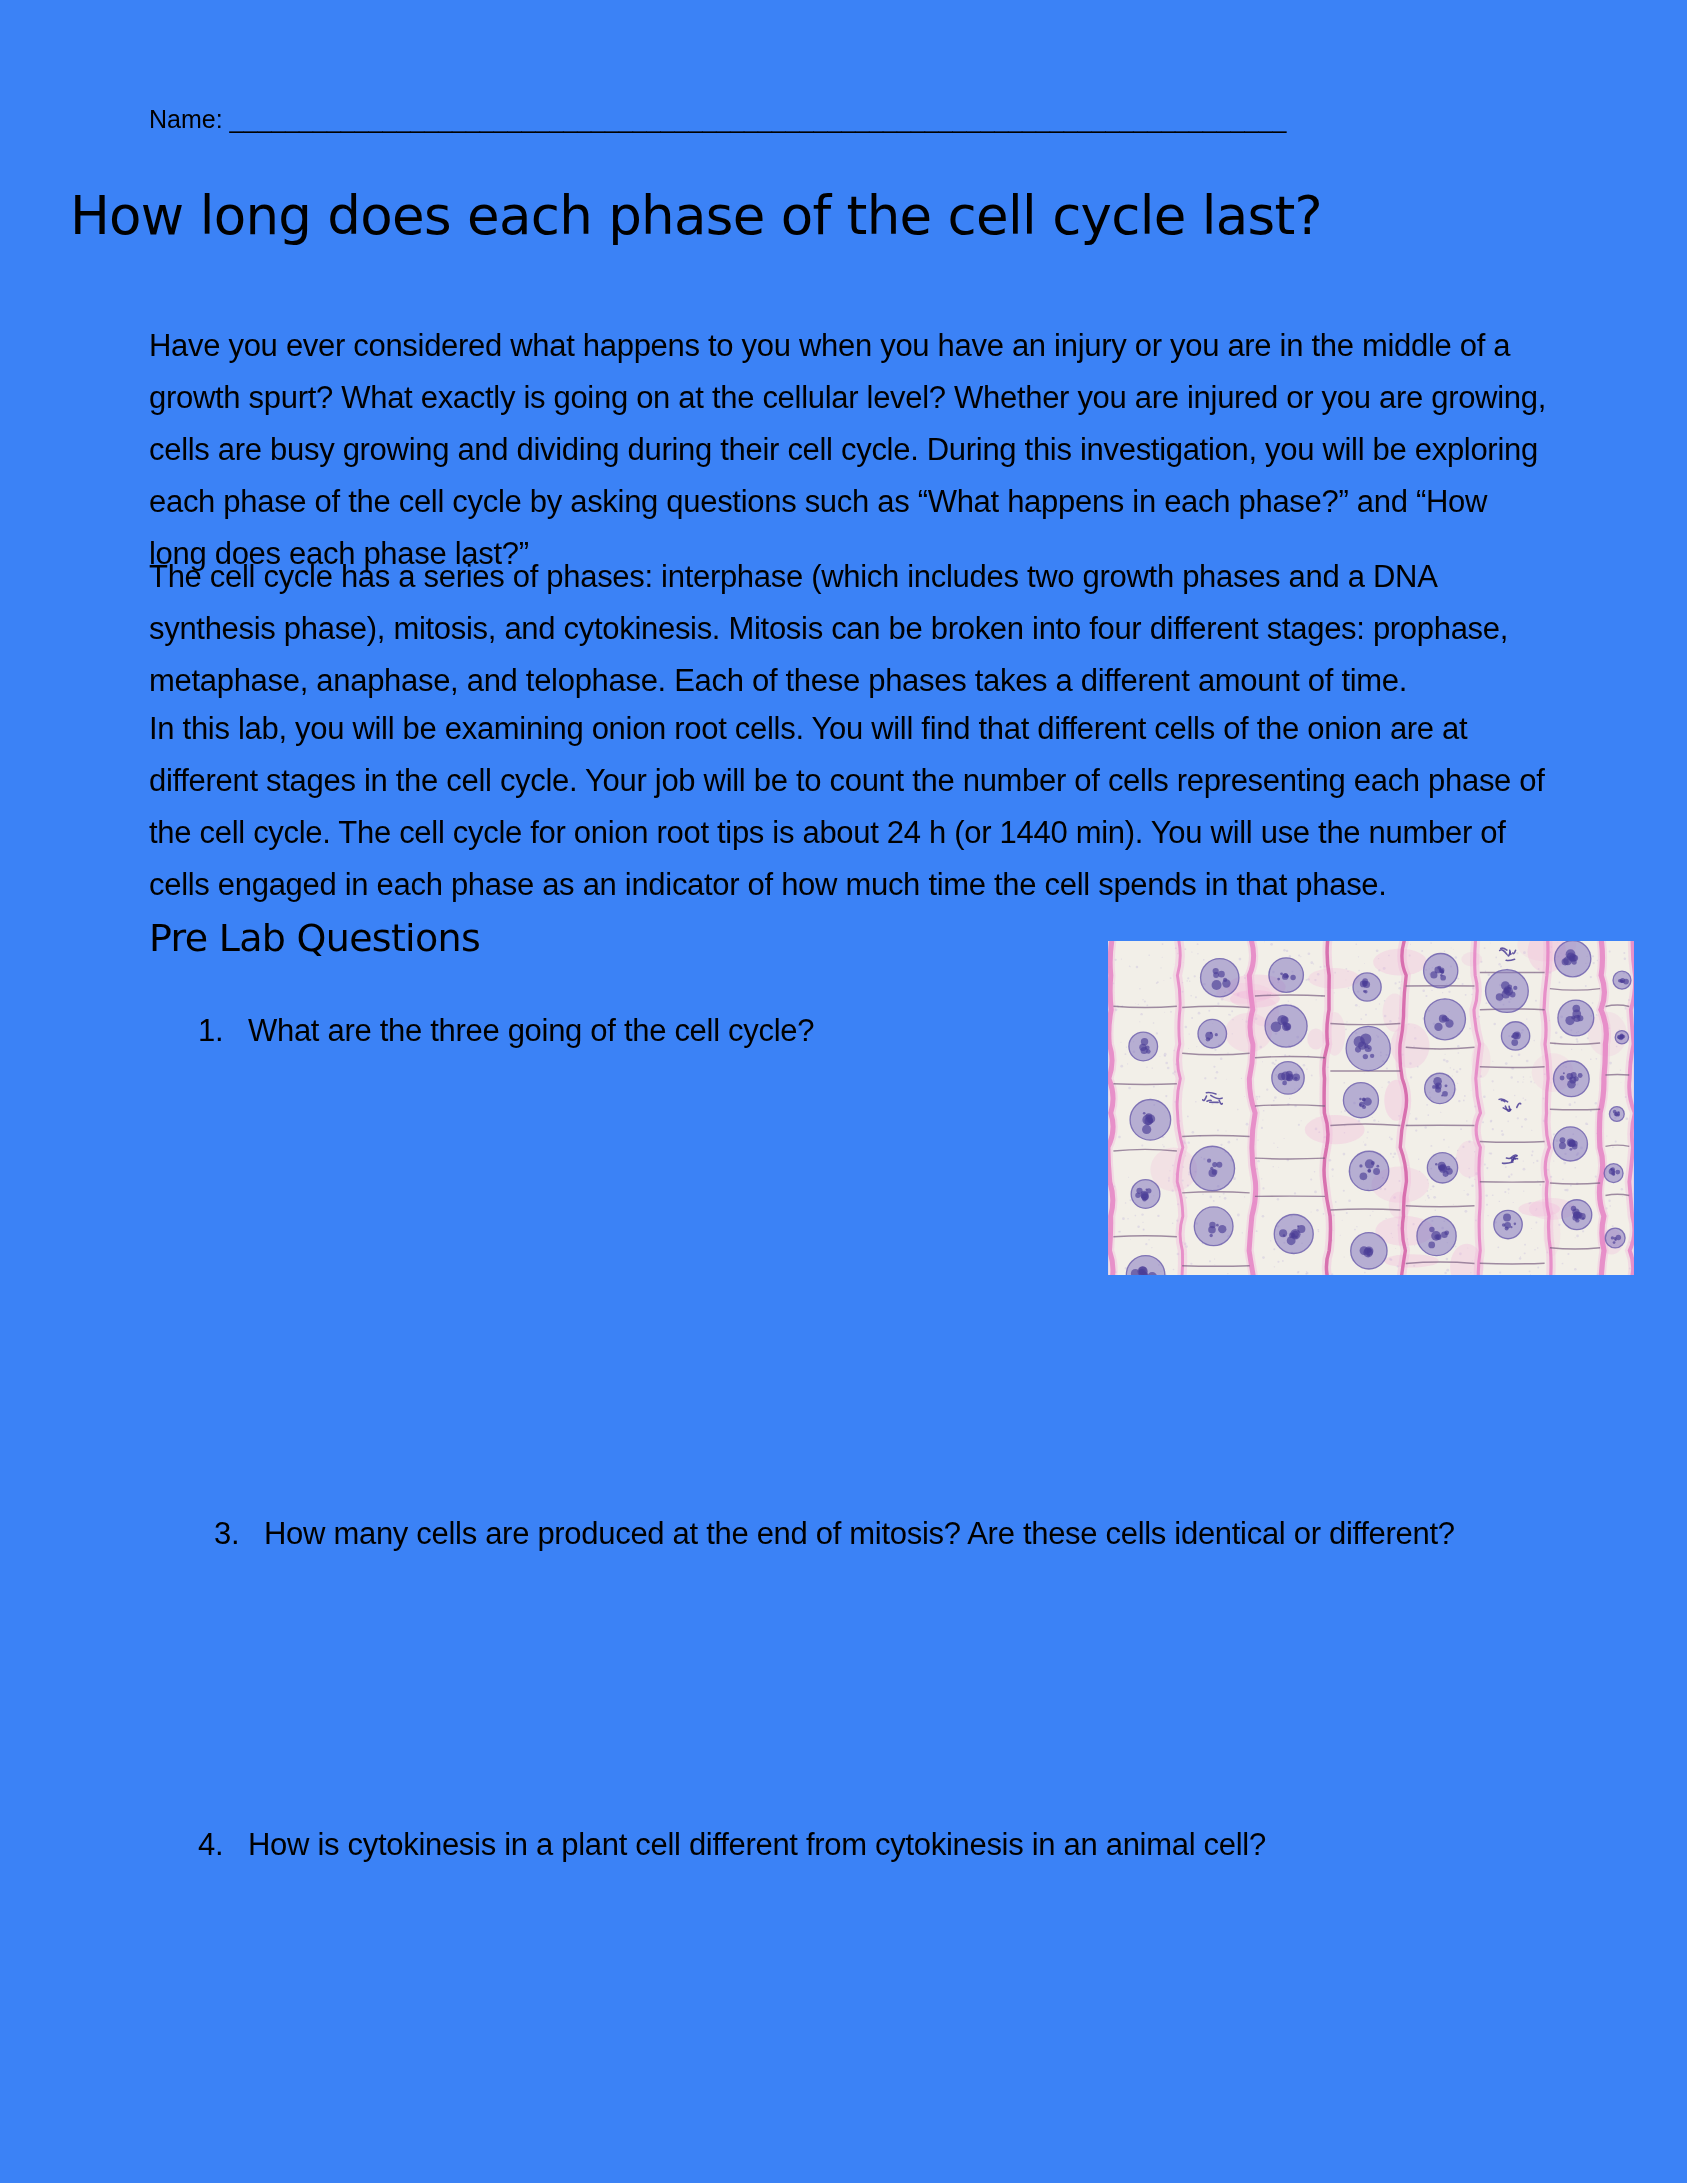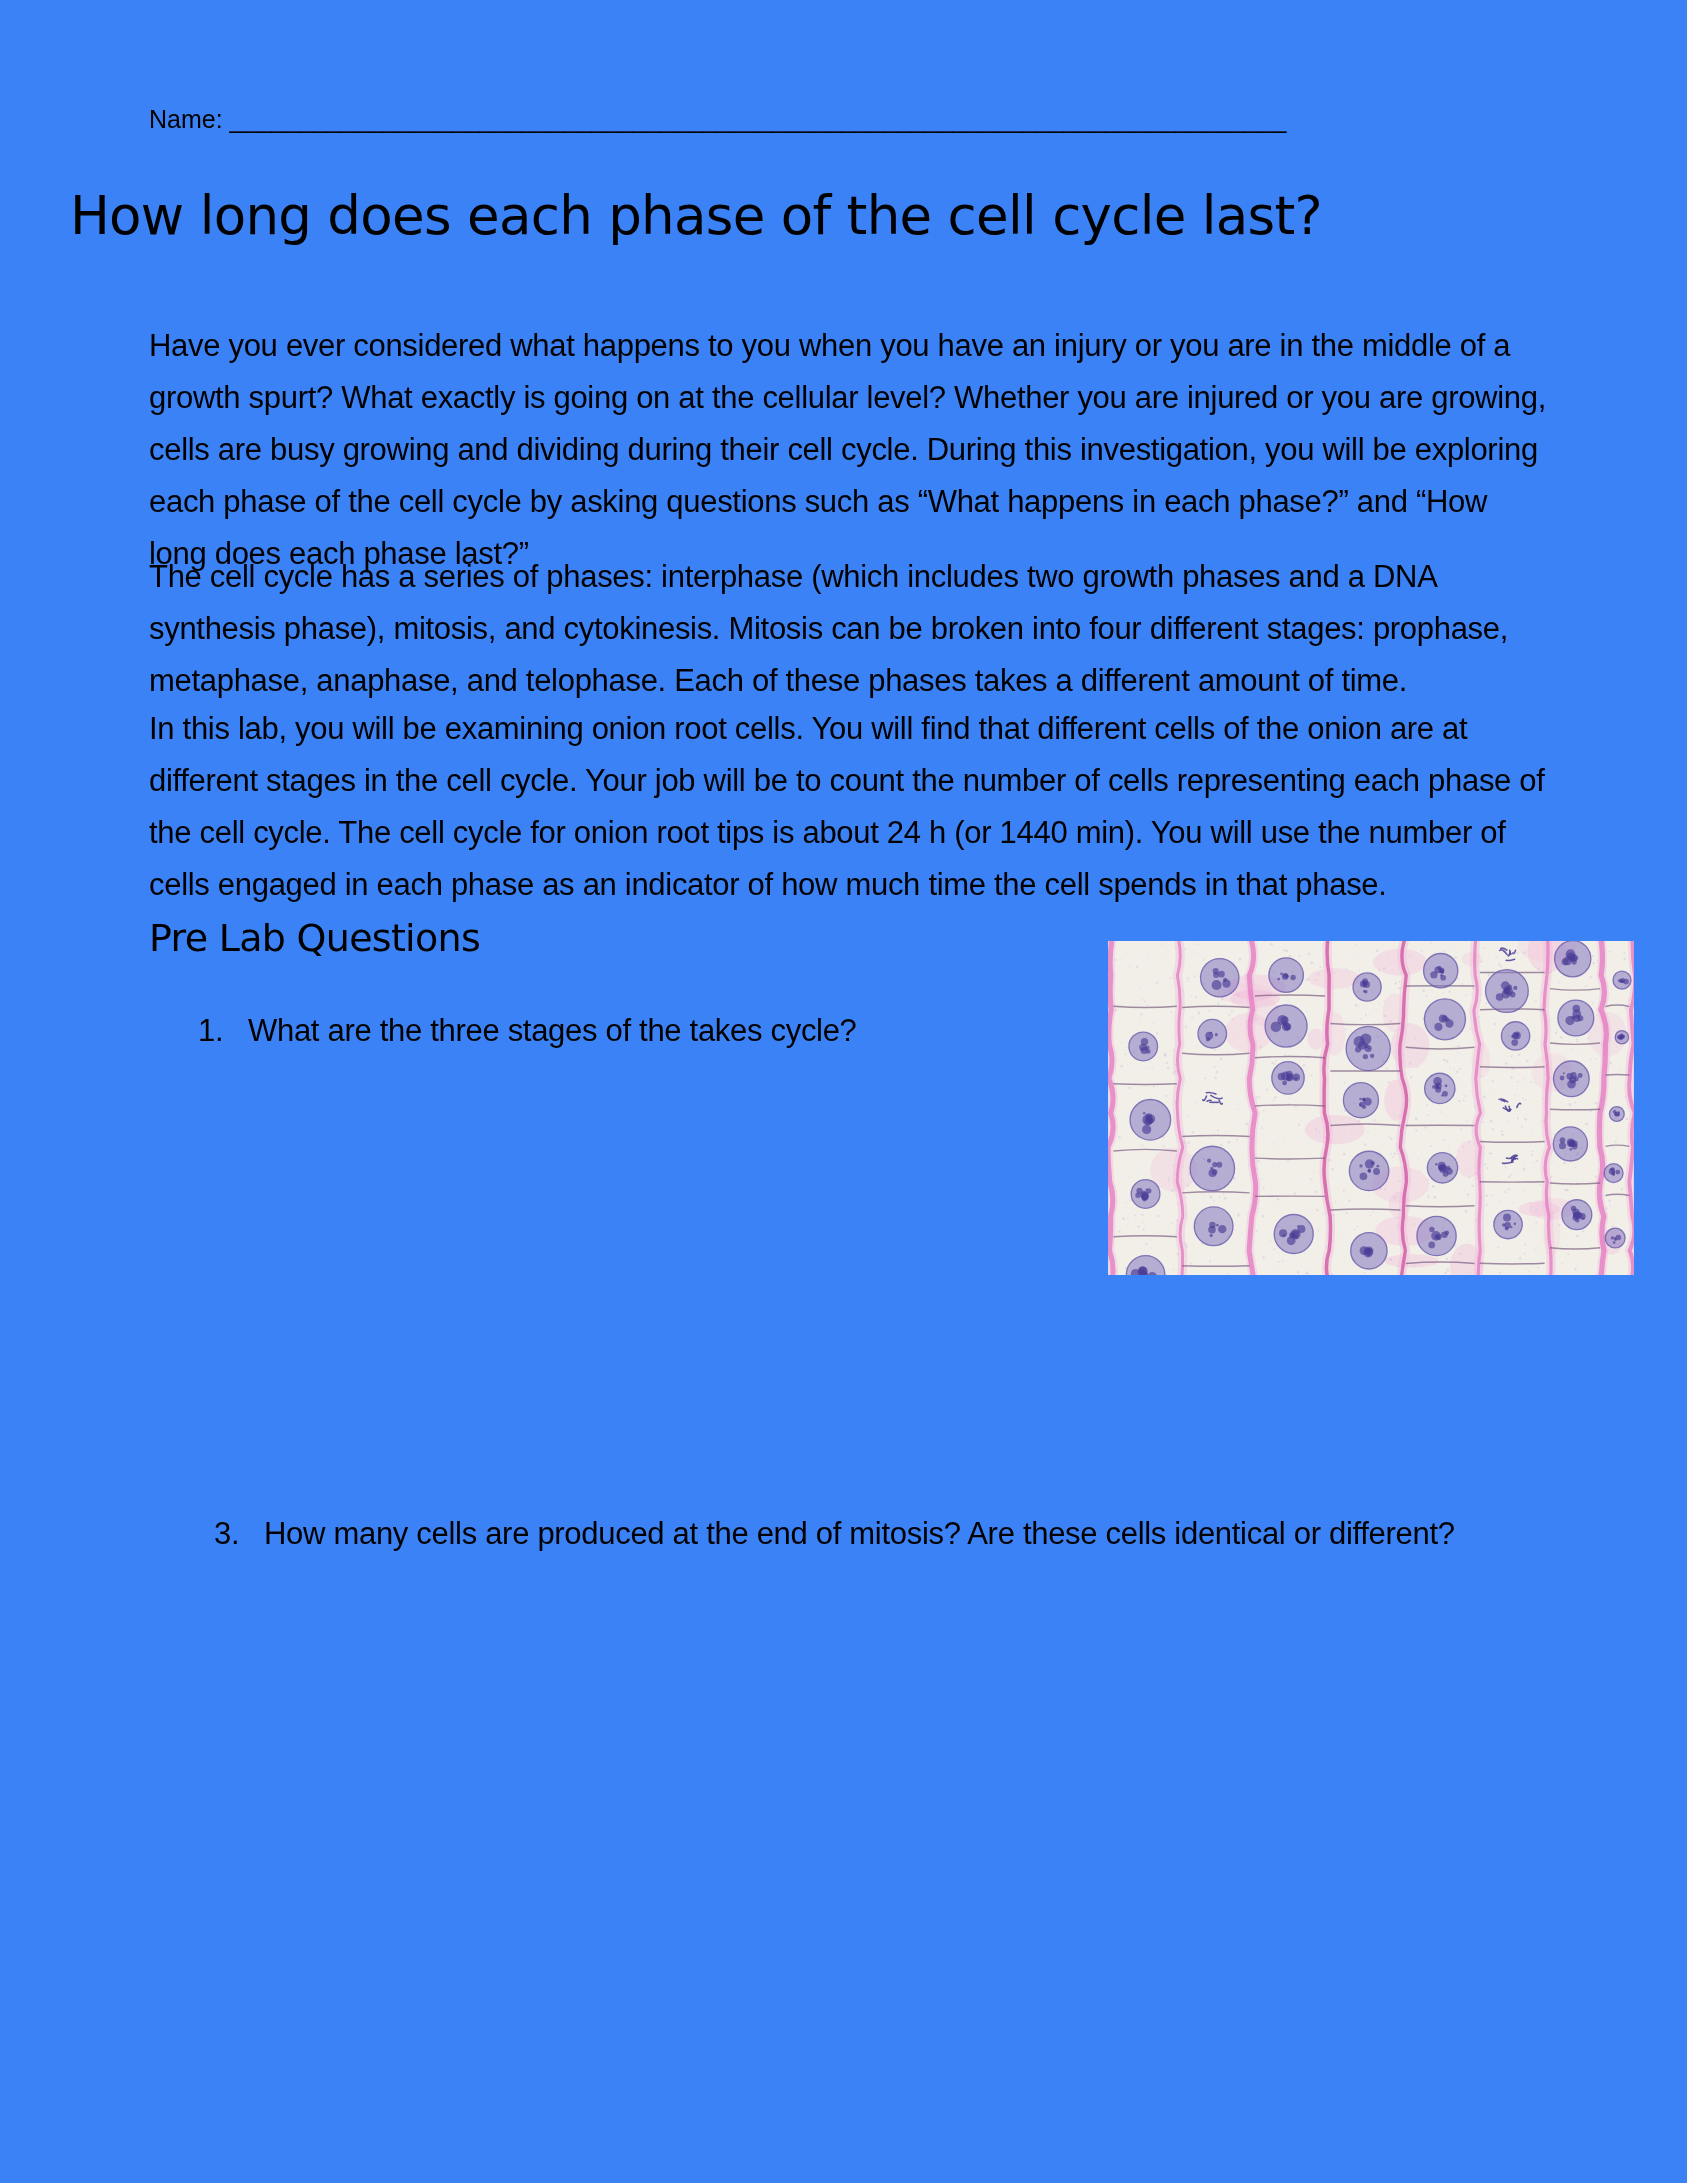--- a/index.html
+++ b/index.html
@@ -1385,23 +1385,26 @@
         <circle cx="766.7" cy="449.1" r="15.0" fill="none" stroke="#6a5cab" stroke-width="2" opacity="0.8"></circle>
         <circle cx="765.0" cy="456.0" r="2.1" fill="#4c3e96" opacity="0.65"></circle>
         <circle cx="767.4" cy="452.0" r="1.7" fill="#4c3e96" opacity="0.65"></circle>
         <circle cx="771.5" cy="448.3" r="4.1" fill="#4c3e96" opacity="0.65"></circle>
         <circle cx="766.6" cy="449.8" r="2.2" fill="#4c3e96" opacity="0.65"></circle>
         <circle cx="762.5" cy="448.9" r="2.5" fill="#4c3e96" opacity="0.65"></circle>
       </svg>
   </figure>
 
   <div class="question" id="q1">
-    <span class="qnum">1.</span><span class="qtext">What are the three stages of the takes cycle?</span>
+    <span class="qnum">1.</span><span class="qtext">What are the three going of the cell cycle?</span>
   </div>
 
 
   <div class="question" id="q3">
     <span class="qnum">3.</span><span class="qtext">How many cells are produced at the end of mitosis? Are these cells identical or different?</span>
   </div>
 
+  <div class="question" id="q4">
+    <span class="qnum">4.</span><span class="qtext">How is cytokinesis in a plant cell different from cytokinesis in an animal cell?</span>
+  </div>
 
 </div>
 
 
 </body></html>

